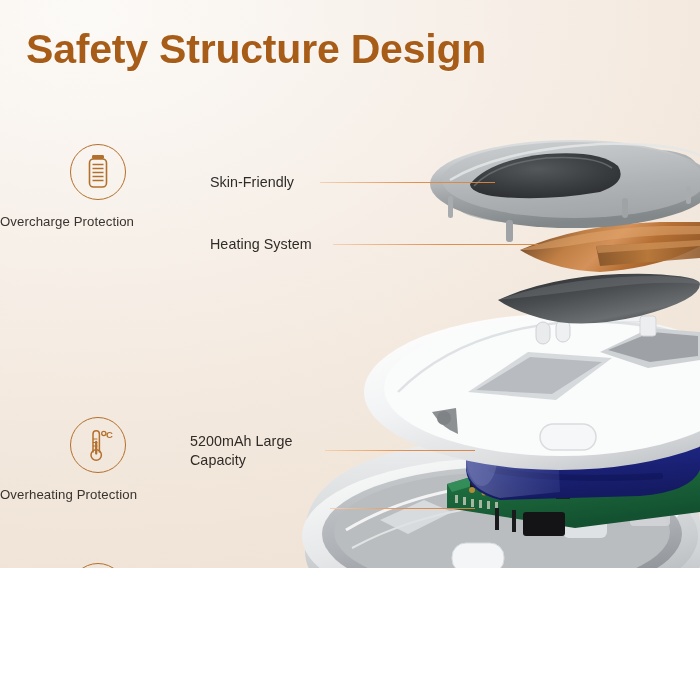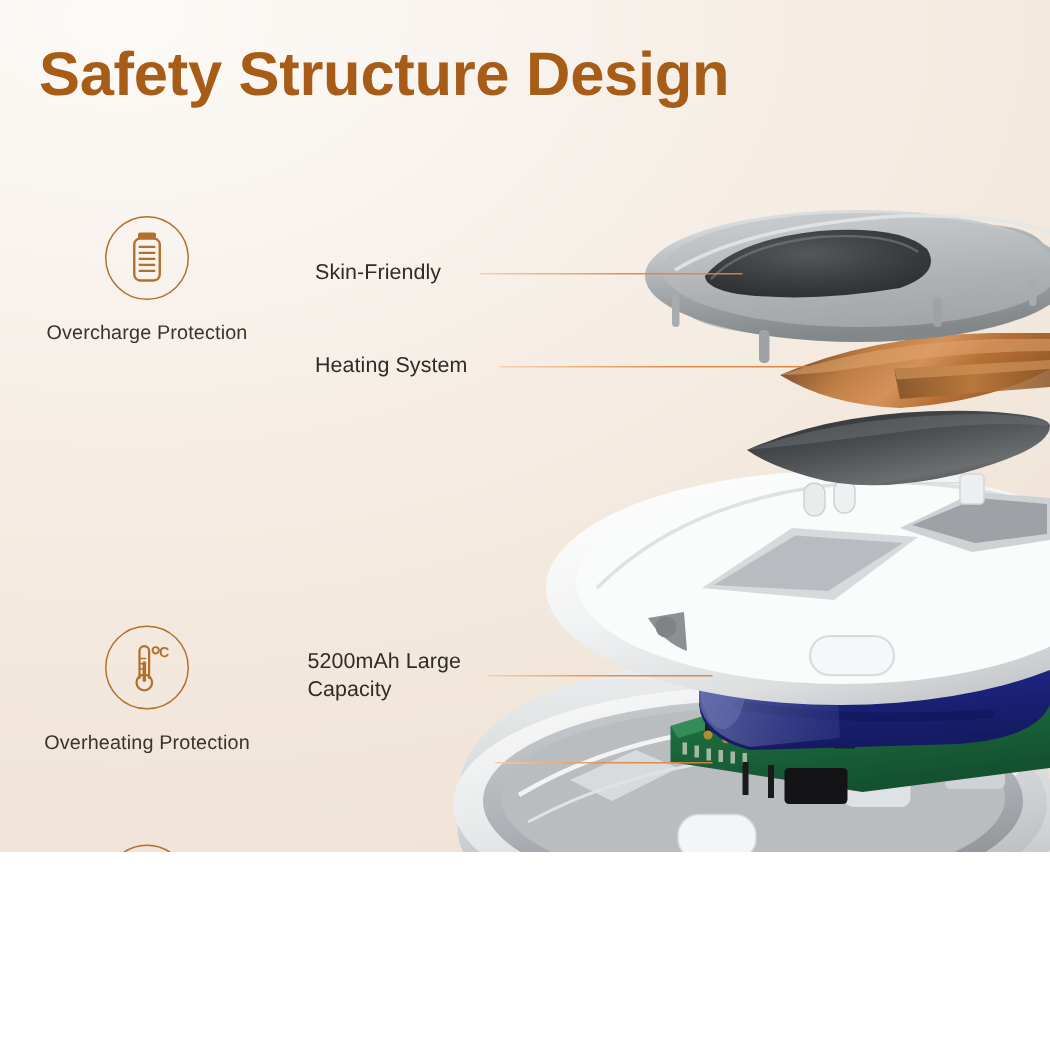--- a/index.html
+++ b/index.html
@@ -26,21 +26,21 @@
     color: #a75c17;
     letter-spacing: -0.2px;
     text-shadow: 0 1px 1px rgba(255,255,255,0.7);
     white-space: nowrap;
   }
   
   .feature {
     position: absolute;
     left: 0;
     width: 196px;
-    text-align: center;
+    text-align: left;
   }
   .feature .ring {
     width: 56px;
     height: 56px;
     margin: 0 auto;
     border: 1.6px solid #b3702c;
     border-radius: 50%;
     position: relative;
     box-sizing: border-box;
   }
@@ -336,19 +336,19 @@
       </svg>
     </div>
   </div>
 
   <div class="callout" style="left:210px; top:173px">Skin-Friendly</div>
   <div class="lead" style="left:320px; top:182px; width:175px"></div>
 
   <div class="callout" style="left:210px; top:235px">Heating System</div>
   <div class="lead" style="left:333px; top:244px; width:205px"></div>
 
-  <div class="callout" style="left:205px; top:432px">5200mAh Large
+  <div class="callout" style="left:190px; top:432px">5200mAh Large
 Capacity</div>
   <div class="lead" style="left:325px; top:450px; width:150px"></div>
 
   <div class="lead" style="left:330px; top:508px; width:145px"></div>
 
 </div>
 
 </body></html>

